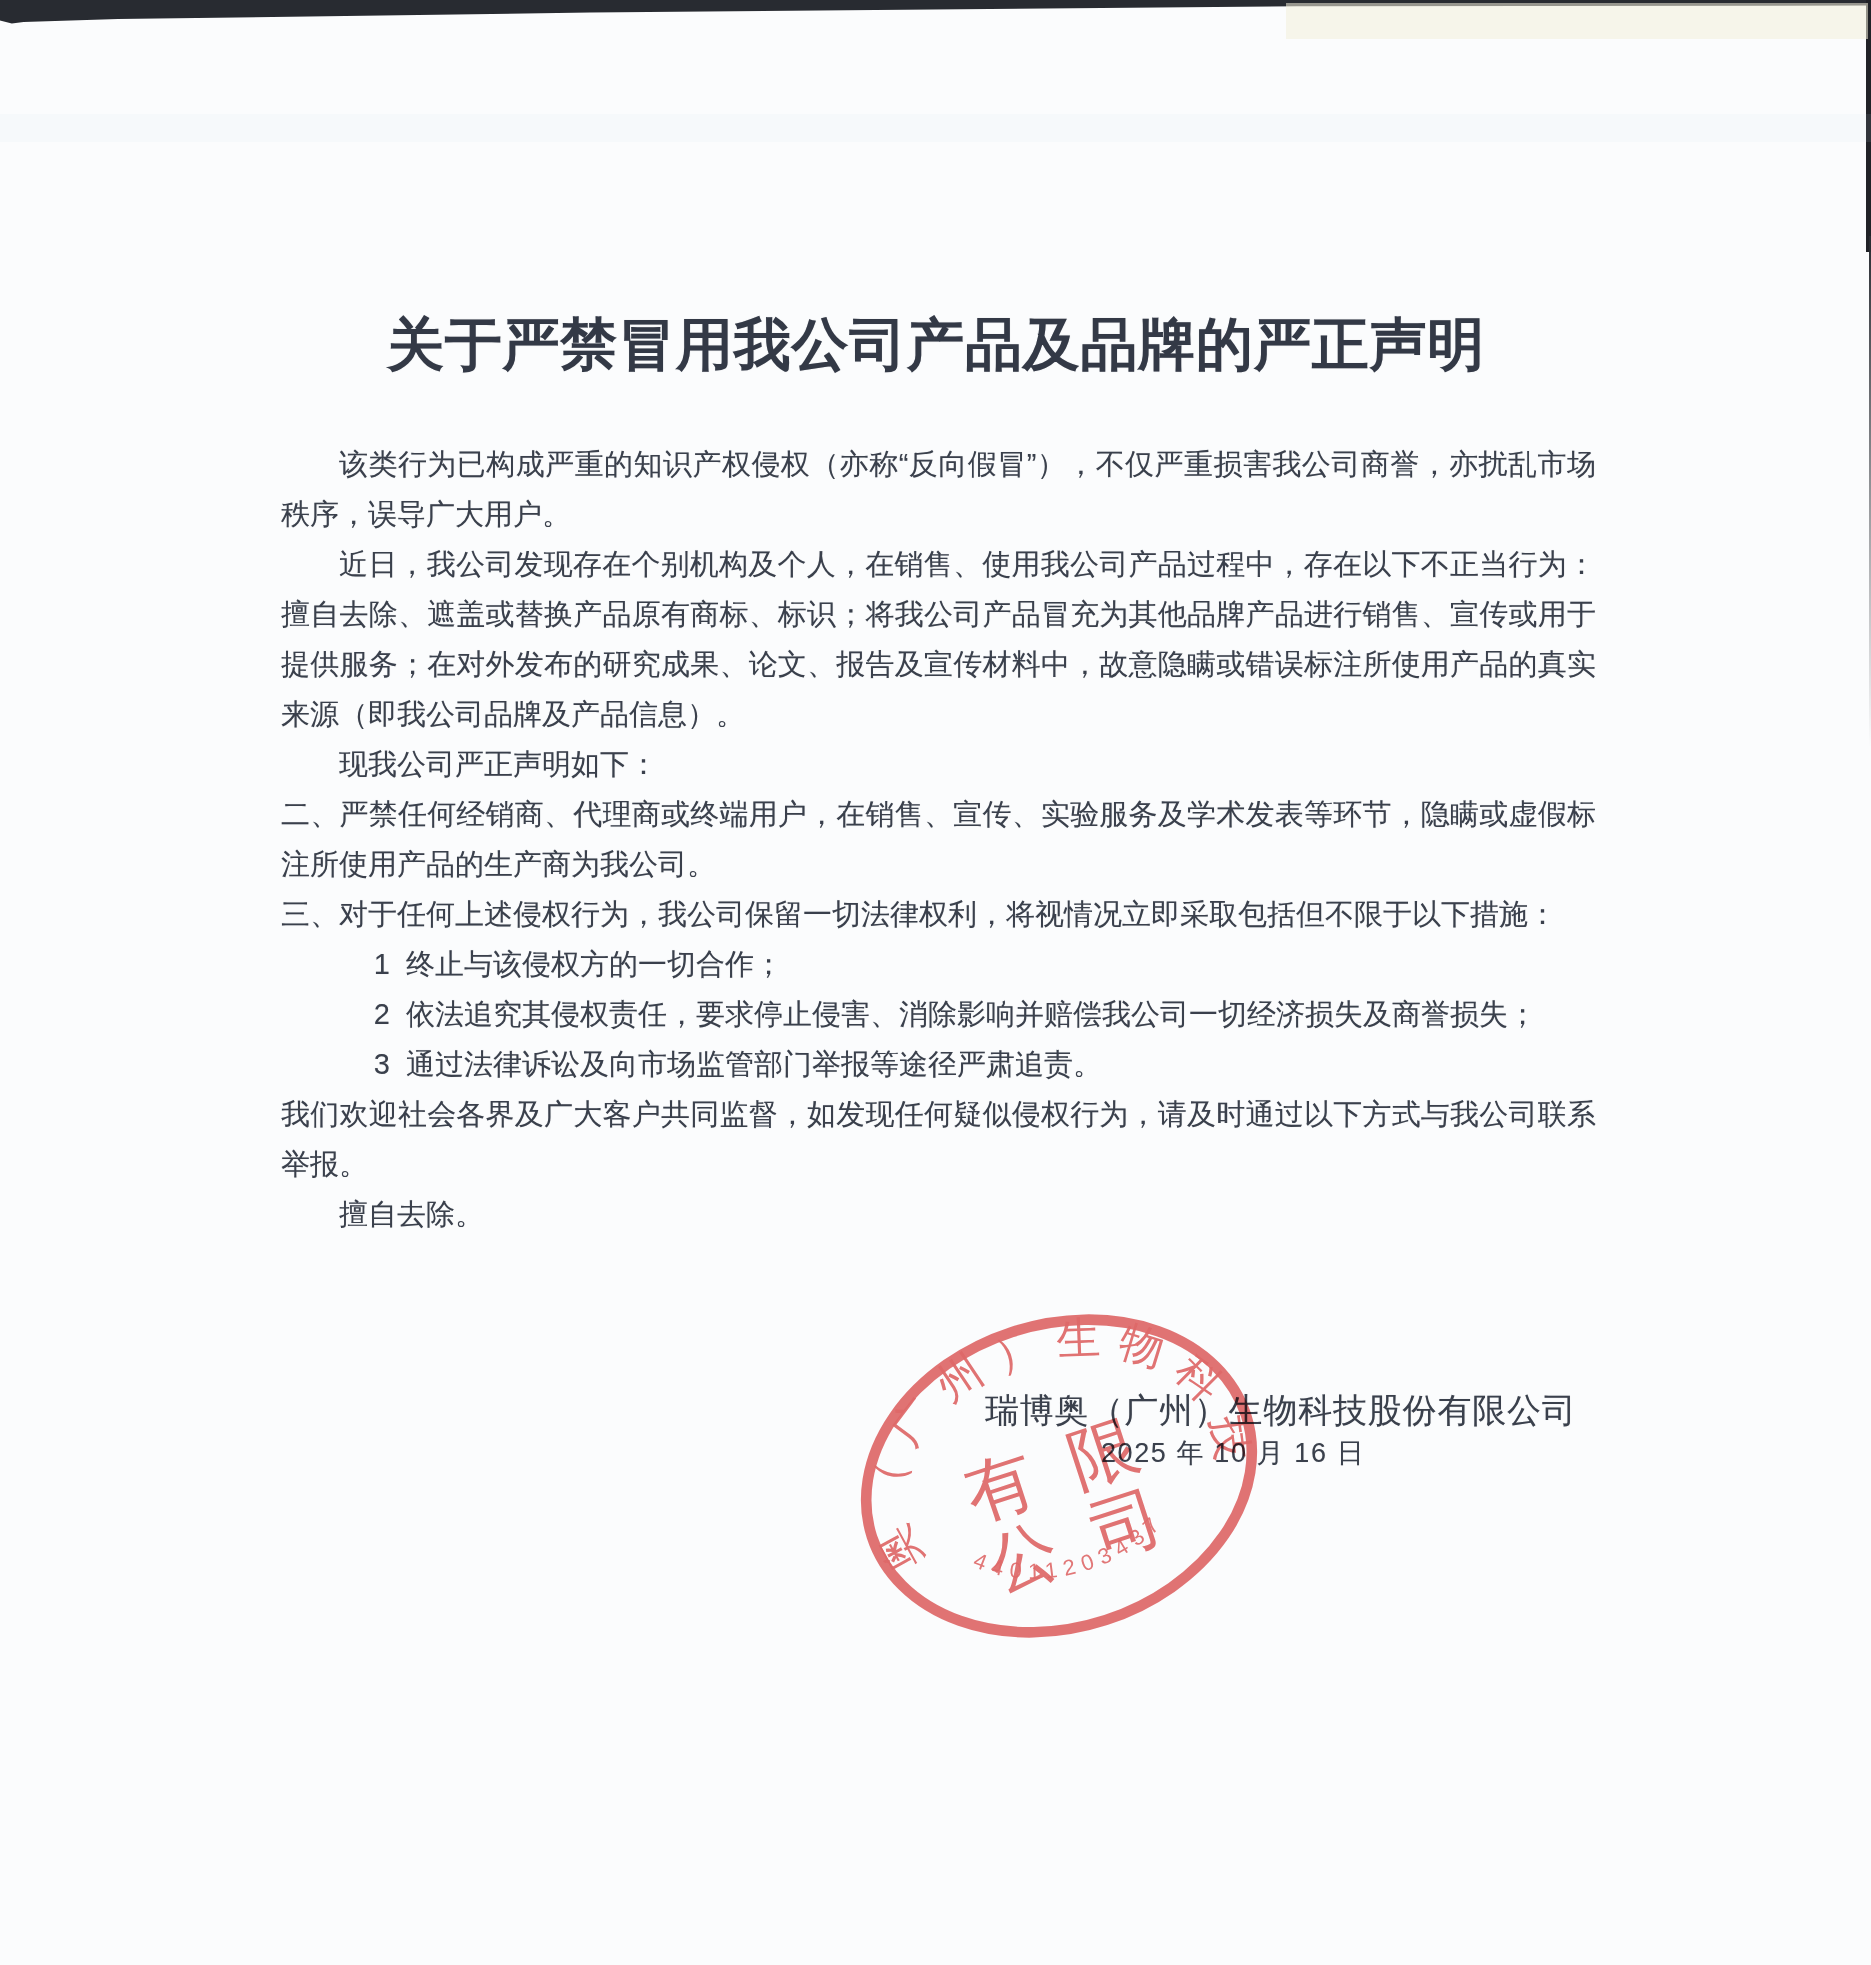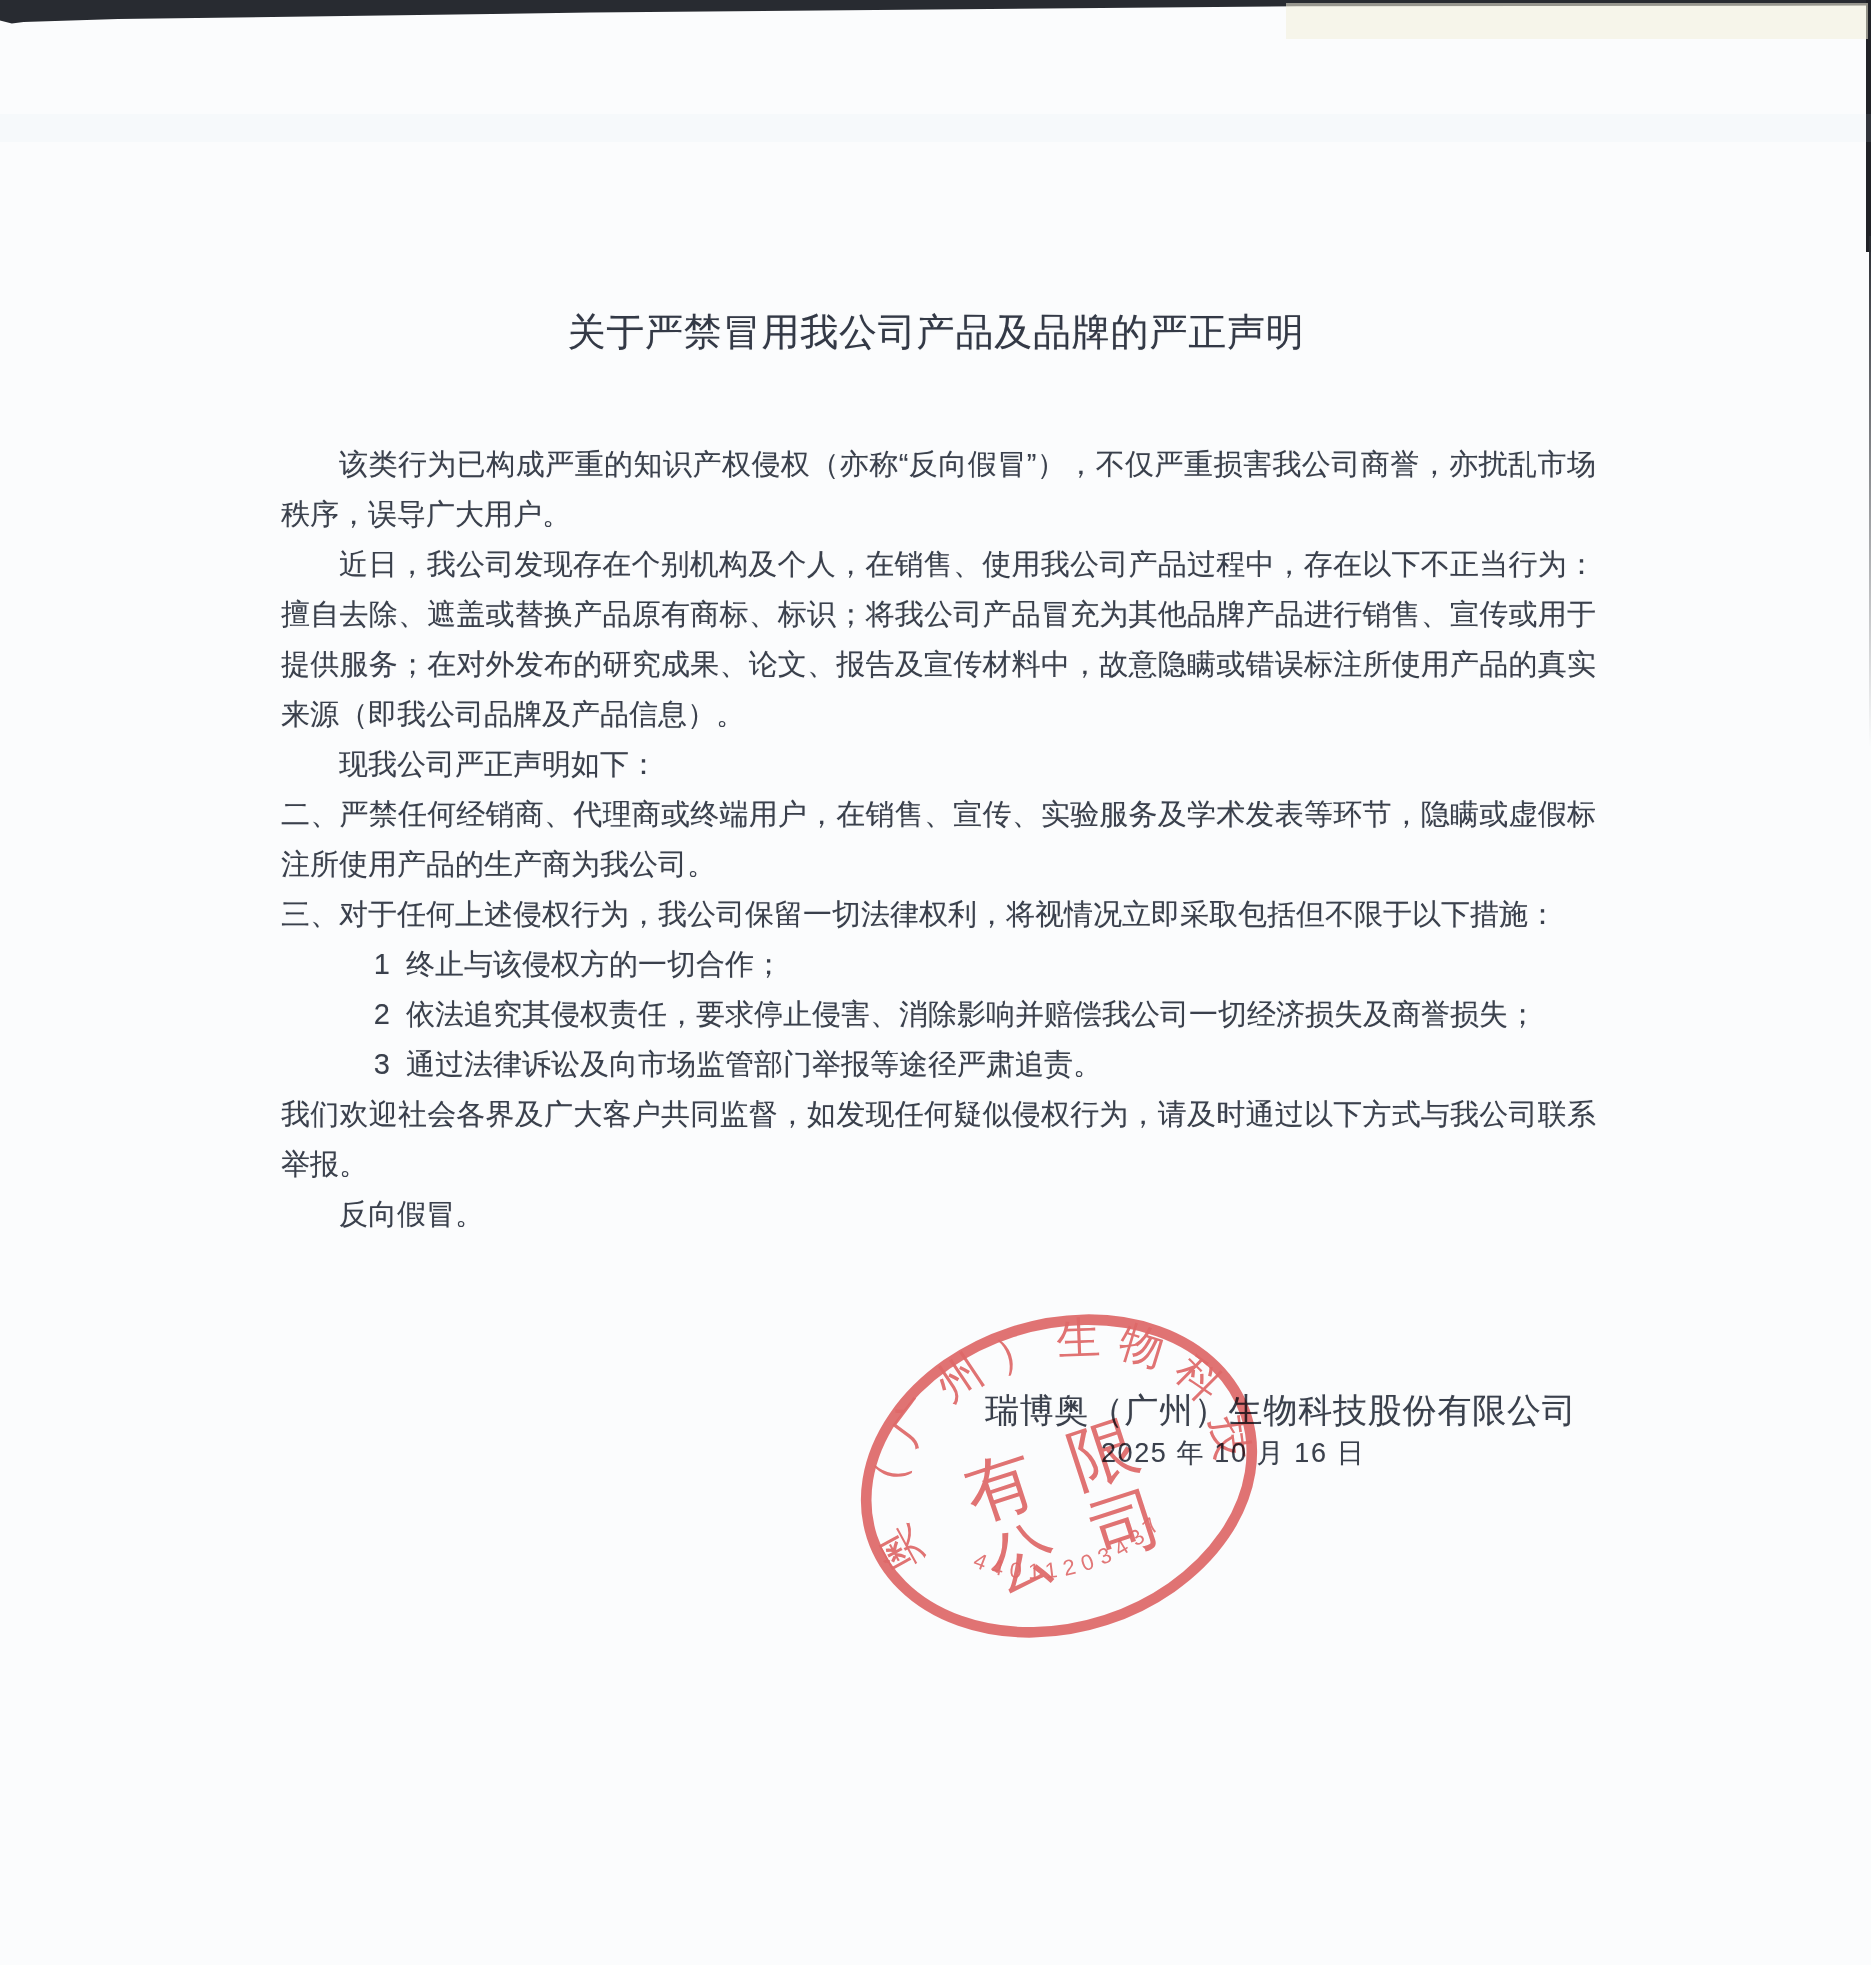--- a/index.html
+++ b/index.html
@@ -27,21 +27,21 @@
     background:rgba(243,238,218,.55);
   }
   .scan-blue-band{
     position:absolute;left:0;top:114px;width:1872px;height:27.5px;
     background:rgba(208,224,240,.10);
   }
   
   .doc-title{
     position:absolute;left:0;top:307px;width:1872px;
     text-align:center;
-    font-size:38px;font-weight:400;letter-spacing:0.8px;
+    font-size:57px;font-weight:700;letter-spacing:0.8px;
     color:#333946;
     text-shadow:0 0 0.8px rgba(51,57,70,.35);
   }
   .doc-body{
     position:absolute;left:281px;top:439px;width:1315px;
     font-size:29px;line-height:50px;color:#3a404c;
     text-align:justify;
     text-shadow:0 0 0.8px rgba(58,64,76,.28);
   }
   .doc-body p{margin:0;padding:0;}
@@ -81,21 +81,21 @@
 <div class="doc-body" id="doc-body">
     <p class="indent">该类行为已构成严重的知识产权侵权（亦称“反向假冒”），不仅严重损害我公司商誉，亦扰乱市场秩序，误导广大用户。</p>
     <p class="indent">近日，我公司发现存在个别机构及个人，在销售、使用我公司产品过程中，存在以下不正当行为：擅自去除、遮盖或替换产品原有商标、标识；将我公司产品冒充为其他品牌产品进行销售、宣传或用于提供服务；在对外发布的研究成果、论文、报告及宣传材料中，故意隐瞒或错误标注所使用产品的真实来源（即我公司品牌及产品信息）。</p>
     <p class="indent">现我公司严正声明如下：</p>
     <p class="flush">二、严禁任何经销商、代理商或终端用户，在销售、宣传、实验服务及学术发表等环节，隐瞒或虚假标注所使用产品的生产商为我公司。</p>
     <p class="flush">三、对于任何上述侵权行为，我公司保留一切法律权利，将视情况立即采取包括但不限于以下措施：</p>
     <p class="list">1  终止与该侵权方的一切合作；</p>
     <p class="list">2  依法追究其侵权责任，要求停止侵害、消除影响并赔偿我公司一切经济损失及商誉损失；</p>
     <p class="list">3  通过法律诉讼及向市场监管部门举报等途径严肃追责。</p>
     <p class="flush">我们欢迎社会各界及广大客户共同监督，如发现任何疑似侵权行为，请及时通过以下方式与我公司联系举报。</p>
-    <p class="indent">反向假冒。</p>
+    <p class="indent">擅自去除。</p>
   </div>
 
 <div class="sig-company">瑞博奥（广州）生物科技股份有限公司</div>
 <div class="sig-date">2025 年 10 月 16 日</div>
 
 <svg class="seal" viewBox="0 0 1200 1200">
   <g id="seal-group" transform="rotate(-18 600 600)" fill="none">
     <ellipse cx="600" cy="600" rx="500" ry="385" stroke="#e05c5c" stroke-width="27" opacity="0.93"></ellipse>
     <path id="seal-ring-path" d="M 215 703 A 410 300 0 1 1 985 703" fill="none"></path>
     <path id="seal-serial-path" d="M 297 725 A 350 250 0 0 0 801 805" fill="none"></path>

